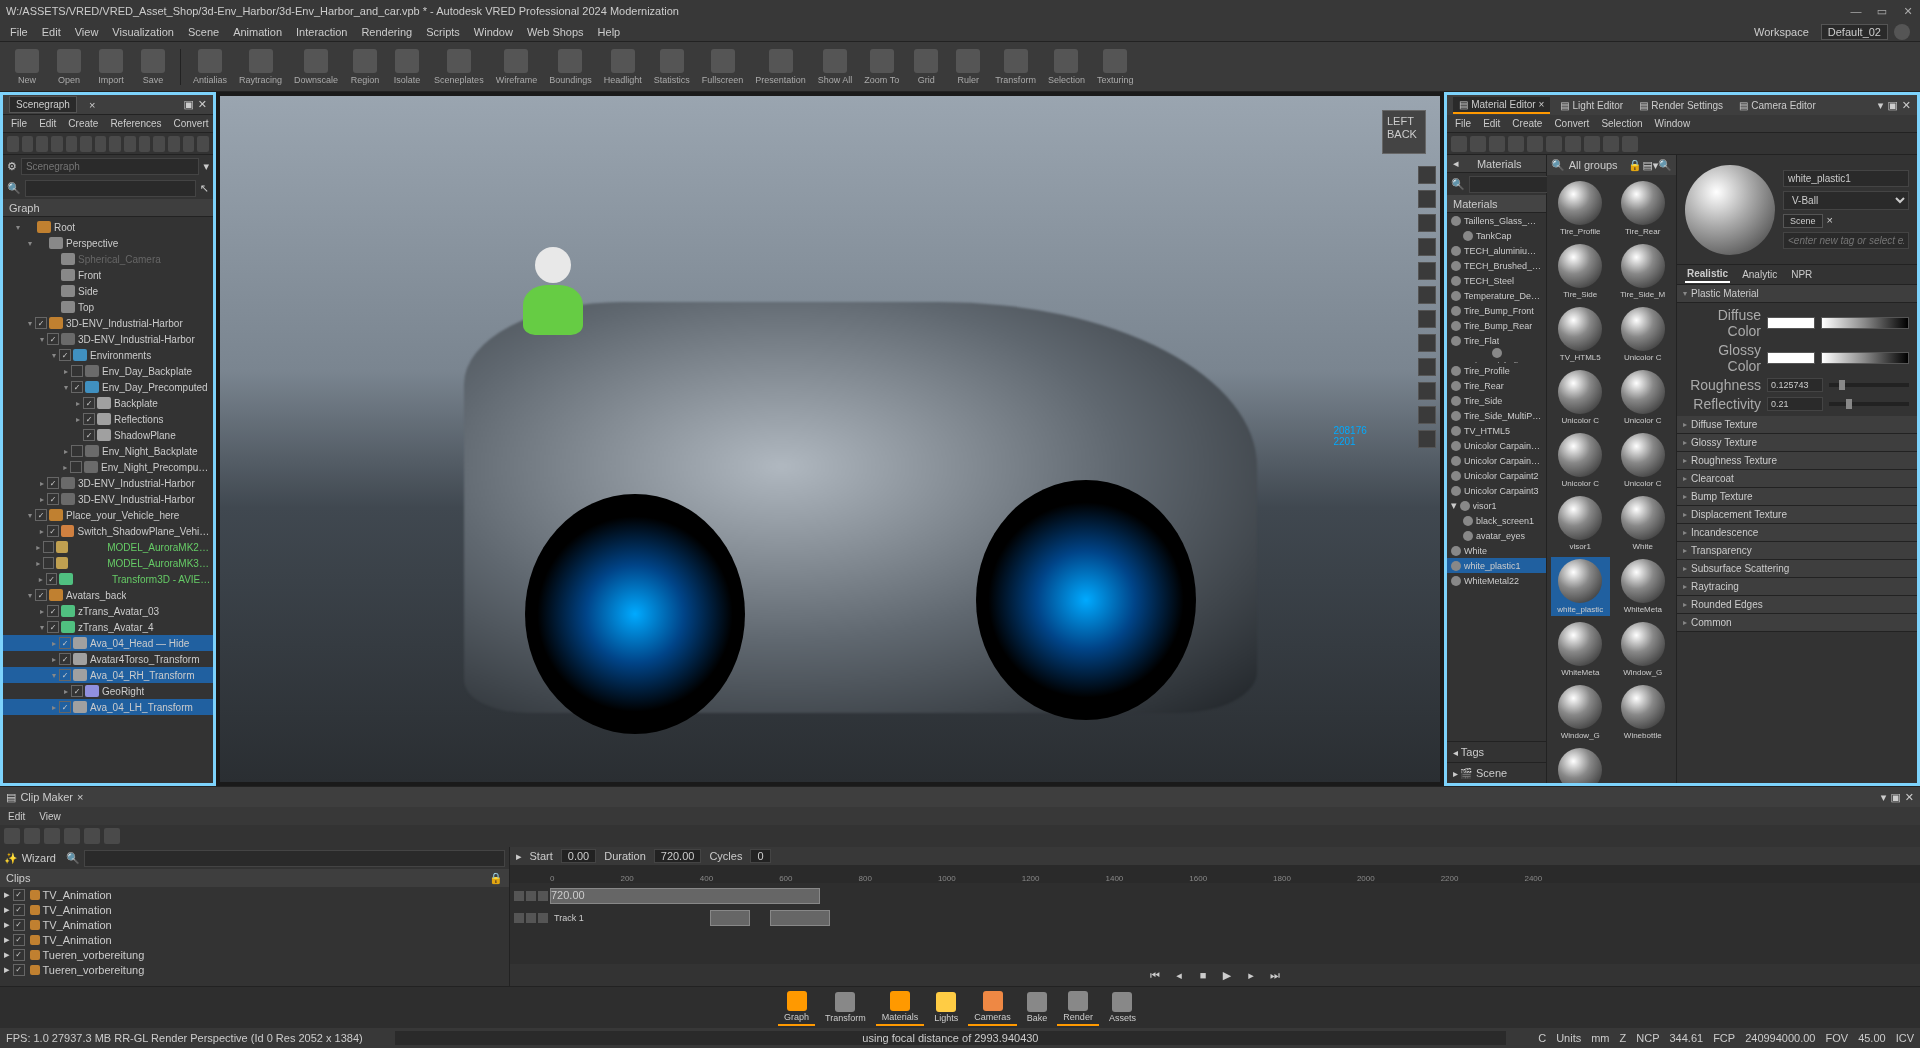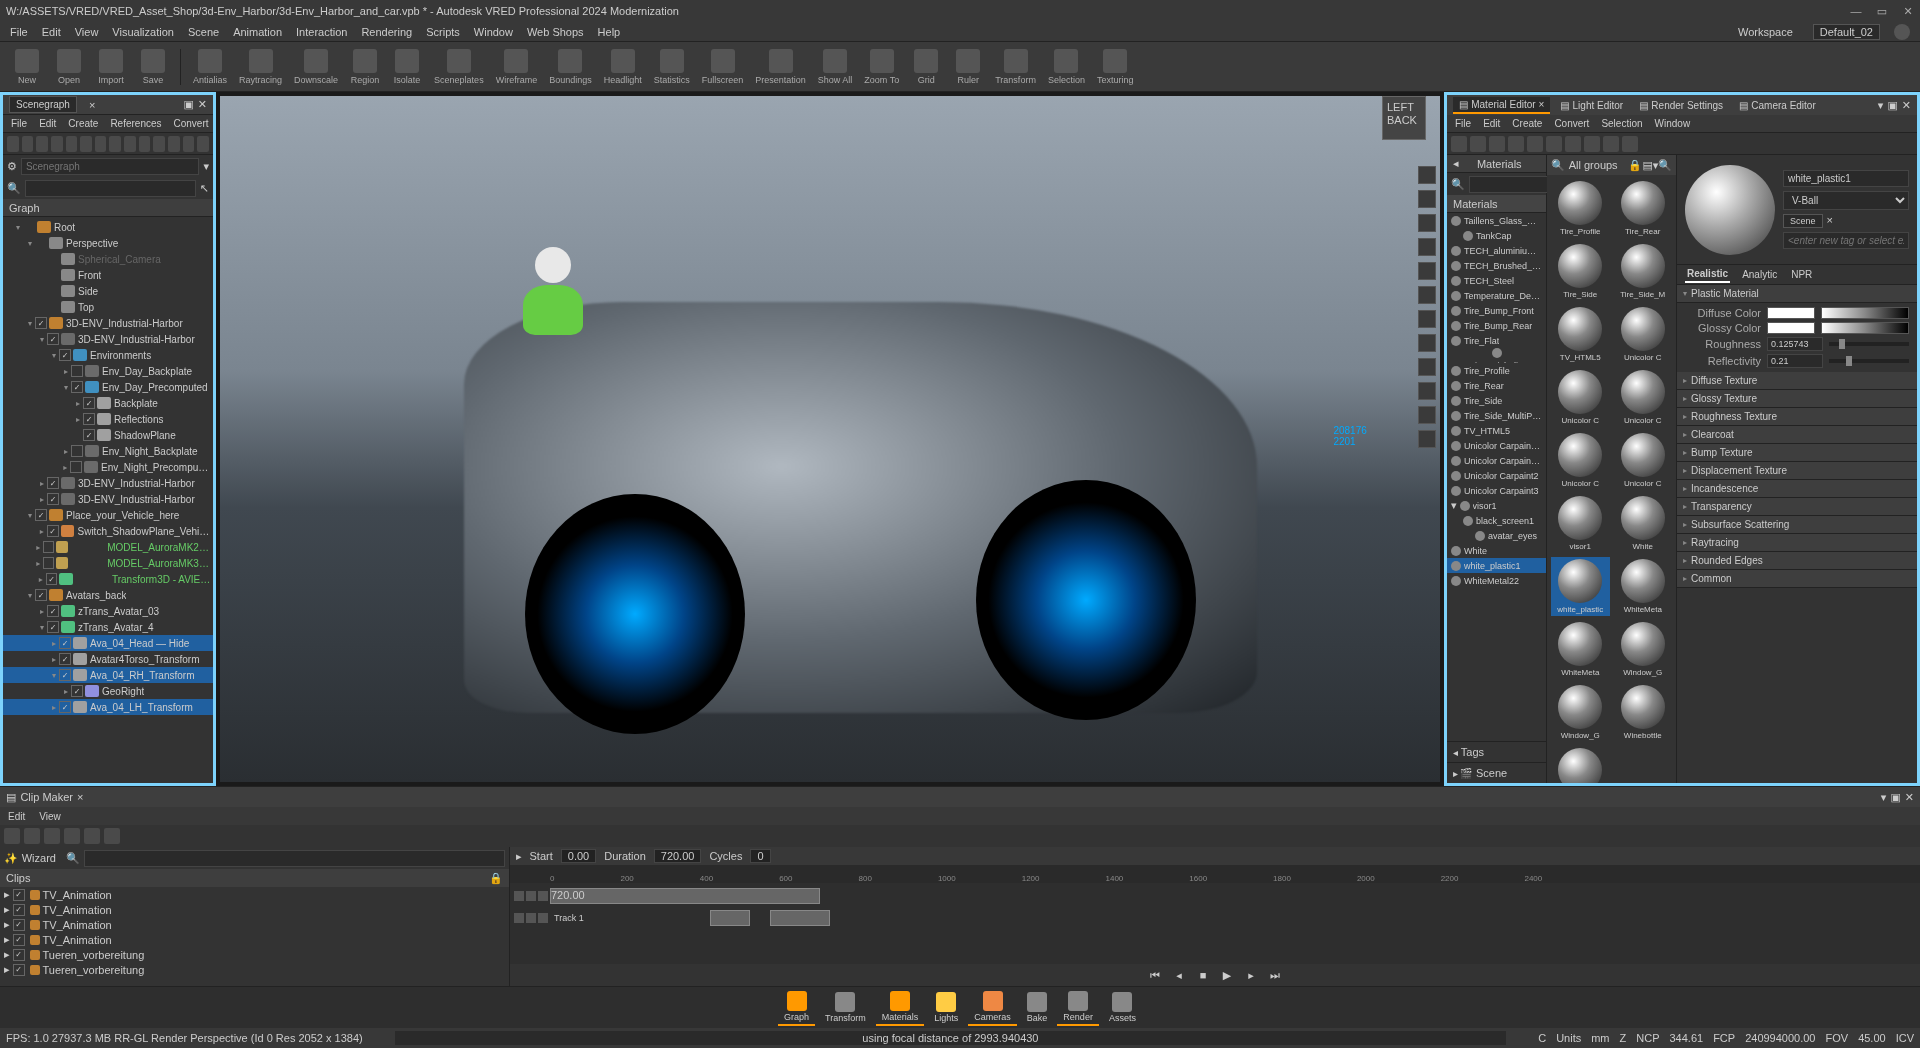--- a/index.html
+++ b/index.html
@@ -2,21 +2,21 @@
 <html><head>
 <meta charset="utf-8">
 <style>
 * { margin:0; padding:0; box-sizing:border-box; font-family:"Segoe UI",Arial,sans-serif; font-size:11px; color:#ccc; }
 body { background:#2a2a2a; width:1920px; height:1048px; overflow:hidden; display:flex; flex-direction:column; }
 .titlebar { height:22px; background:#383838; display:flex; align-items:center; padding:0 6px; justify-content:space-between; }
 .titlebar .winbtns { display:flex; gap:14px; }
 .winbtn { width:12px; height:12px; display:flex; align-items:center; justify-content:center; color:#aaa; cursor:pointer;}
 .menubar { height:20px; background:#383838; display:flex; align-items:center; padding:0 4px; gap:2px; border-bottom:1px solid #222;}
 .menubar span { padding:2px 6px; cursor:pointer; }
-.workspace { margin-left:auto; display:flex; align-items:center; gap:14px; padding-right:6px;}
+.workspace { margin-left:auto; display:flex; align-items:center; gap:6px; padding-right:6px;}
 .toolbar { height:50px; background:#3a3a3a; display:flex; align-items:center; padding:0 8px; gap:4px; border-bottom:1px solid #222;}
 .toolbtn { display:flex; flex-direction:column; align-items:center; gap:2px; padding:2px 4px; cursor:pointer; min-width:38px;}
 .toolbtn .ico { width:24px; height:24px; background:#555; border-radius:3px; display:flex; align-items:center; justify-content:center; font-size:14px;}
 .toolbtn .lbl { font-size:9px; color:#aaa; white-space:nowrap;}
 .tooldiv { width:1px; height:36px; background:#222; margin:0 4px;}
 .mainrow { flex:1; display:flex; min-height:0; }
 .panel { background:#333; display:flex; flex-direction:column; border:3px solid #7dd3fc;}
 .panel-head { height:20px; background:#3e3e3e; display:flex; align-items:center; padding:0 6px; gap:10px; border-bottom:1px solid #222;}
 .panel-head .tab { padding:2px 6px; background:#2a2a2a; border:1px solid #555; font-size:10px;}
 .panel-head .actions { margin-left:auto; display:flex; gap:4px;}
@@ -41,21 +41,21 @@
 .tree-lbl { font-size:10px; overflow:hidden; text-overflow:ellipsis;}
 .tree-lbl.green{color:#6c6;padding-left:36px;}
 .viewport { flex:1; background:#1a1a1a; position:relative; display:flex; flex-direction:column;}
 .vp-canvas { flex:1; background:linear-gradient(180deg,#9aa5b0 0%,#7a8590 40%,#404850 60%,#2a2e32 100%); position:relative; overflow:hidden; margin:4px;}
 .vp-car { position:absolute; left:20%; top:30%; width:65%; height:60%; background:radial-gradient(ellipse at 40% 40%,#b0b8c0,#606870 50%,#202428); border-radius:20% 40% 10% 8%; filter:blur(1px);}
 .vp-wheel { position:absolute; width:18%; height:35%; border-radius:50%; background:radial-gradient(circle,#0af 0%,#048 30%,#000 60%); }
 .vp-wheel.w1{left:25%; top:58%;} .vp-wheel.w2{left:62%; top:56%;}
 .vp-avatar { position:absolute; left:24%; top:22%; width:80px; height:110px; }
 .vp-avatar .head{width:36px;height:36px;border-radius:50%;background:#e8e8e8;margin:0 auto;}
 .vp-avatar .body{width:60px;height:50px;background:#6c4;border-radius:40% 40% 20% 20%;margin:2px auto 0;}
-.vp-cube { position:absolute; right:14px; top:0; width:44px; height:44px; background:#444; border:1px solid #666;}
+.vp-cube { position:absolute; right:14px; top:14px; width:44px; height:44px; background:#444; border:1px solid #666;}
 .vp-icons { position:absolute; right:4px; top:70px; display:flex; flex-direction:column; gap:6px;}
 .vp-icons .vi { width:18px; height:18px; background:#3a3a3a; border:1px solid #555; cursor:pointer;}
 .rightcol { width:476px; display:flex; flex-direction:column;}
 .mat-top { height:20px; display:flex; align-items:center; gap:4px; padding:0 6px; background:#3e3e3e;}
 .mat-top .tab { padding:2px 6px; font-size:10px; cursor:pointer;}
 .mat-top .tab.active { background:#2a2a2a; border-bottom:2px solid #f90;}
 .mat-body { flex:1; display:flex; min-height:0;}
 .mat-list-col { width:100px; display:flex; flex-direction:column; border-right:1px solid #222;}
 .mat-list { flex:1; overflow:auto; background:#333;}
 .mat-row { display:flex; align-items:center; height:15px; padding:0 4px; cursor:pointer; gap:3px;} .mat-row.sel{background:#2060a0;}
@@ -75,21 +75,21 @@
 .mat-preview input,.mat-preview select{background:#2a2a2a;border:1px solid #444;padding:2px 4px;color:#ccc;font-size:10px;width:100%;}
 .prop-tabs { height:20px; display:flex; gap:10px; padding:0 8px; align-items:center; border-bottom:1px solid #222;}
 .prop-tabs span { font-size:10px; padding:2px 2px; cursor:pointer;}
 .prop-tabs span.active{border-bottom:2px solid #fff; font-weight:bold;}
 .prop-sections { flex:1; overflow:auto;}
 .prop-group-head { height:18px; background:#3e3e3e; display:flex; align-items:center; padding:0 6px; font-size:10px; border-bottom:1px solid #222; cursor:pointer;}
 .prop-group-head::before{content:"▸ "; font-size:8px; margin-right:4px;color:#888;}
 .prop-group-head.open::before{content:"▾ ";}
 .prop-body { padding:4px 8px; display:flex; flex-direction:column; gap:3px;}
 .prop-row { display:flex; align-items:center; gap:6px;}
-.prop-row .plbl{width:76px; font-size:11px; text-align:right;color:#aaa;}
+.prop-row .plbl{width:76px; font-size:14px; text-align:right;color:#aaa;}
 .prop-row .swatch{width:48px;height:12px;background:#fff;border:1px solid #555;}
 .prop-row .swatch.grad{background:linear-gradient(90deg,#fff,#888,#000);}
 .prop-row input[type=text]{width:56px;background:#2a2a2a;border:1px solid #444;padding:1px 3px;color:#ccc;font-size:9px;}
 .prop-row .slider{flex:1;height:4px;background:#222;position:relative;}
 .prop-row .slider .knob{position:absolute;width:6px;height:10px;background:#888;top:-3px;}
 .tagsec,.scenesec { padding:4px 6px; border-top:1px solid #222; background:#333; font-size:10px;}
 .clipmaker { height:200px; background:#333; border-top:1px solid #222; display:flex; flex-direction:column;}
 .clip-head{height:20px;background:#3e3e3e;display:flex;align-items:center;padding:0 6px;}
 .clip-menu{height:18px;display:flex;align-items:center;padding:0 4px;gap:6px;background:#383838;}
 .clip-menu span{font-size:10px;padding:1px 4px;cursor:pointer;}
@@ -670,21 +670,21 @@
             </div>
             <div class="mat-row " style="padding-left:4px;">
               <span class="mico"></span>
               <span class="mlbl">Unicolor Carpaint3</span>
             </div>
             <div class="mat-row " style="padding-left:4px;">▾ <span class="mico"></span><span class="mlbl">visor1</span></div>
             <div class="mat-row " style="padding-left:16px;">
               <span class="mico"></span>
               <span class="mlbl">black_screen1</span>
             </div>
-            <div class="mat-row " style="padding-left:28px;">
+            <div class="mat-row " style="padding-left:16px;">
               <span class="mico"></span>
               <span class="mlbl">avatar_eyes</span>
             </div>
             <div class="mat-row " style="padding-left:4px;">
               <span class="mico"></span>
               <span class="mlbl">White</span>
             </div>
             <div class="mat-row sel" style="padding-left:4px;">
               <span class="mico"></span>
               <span class="mlbl">white_plastic1</span>

